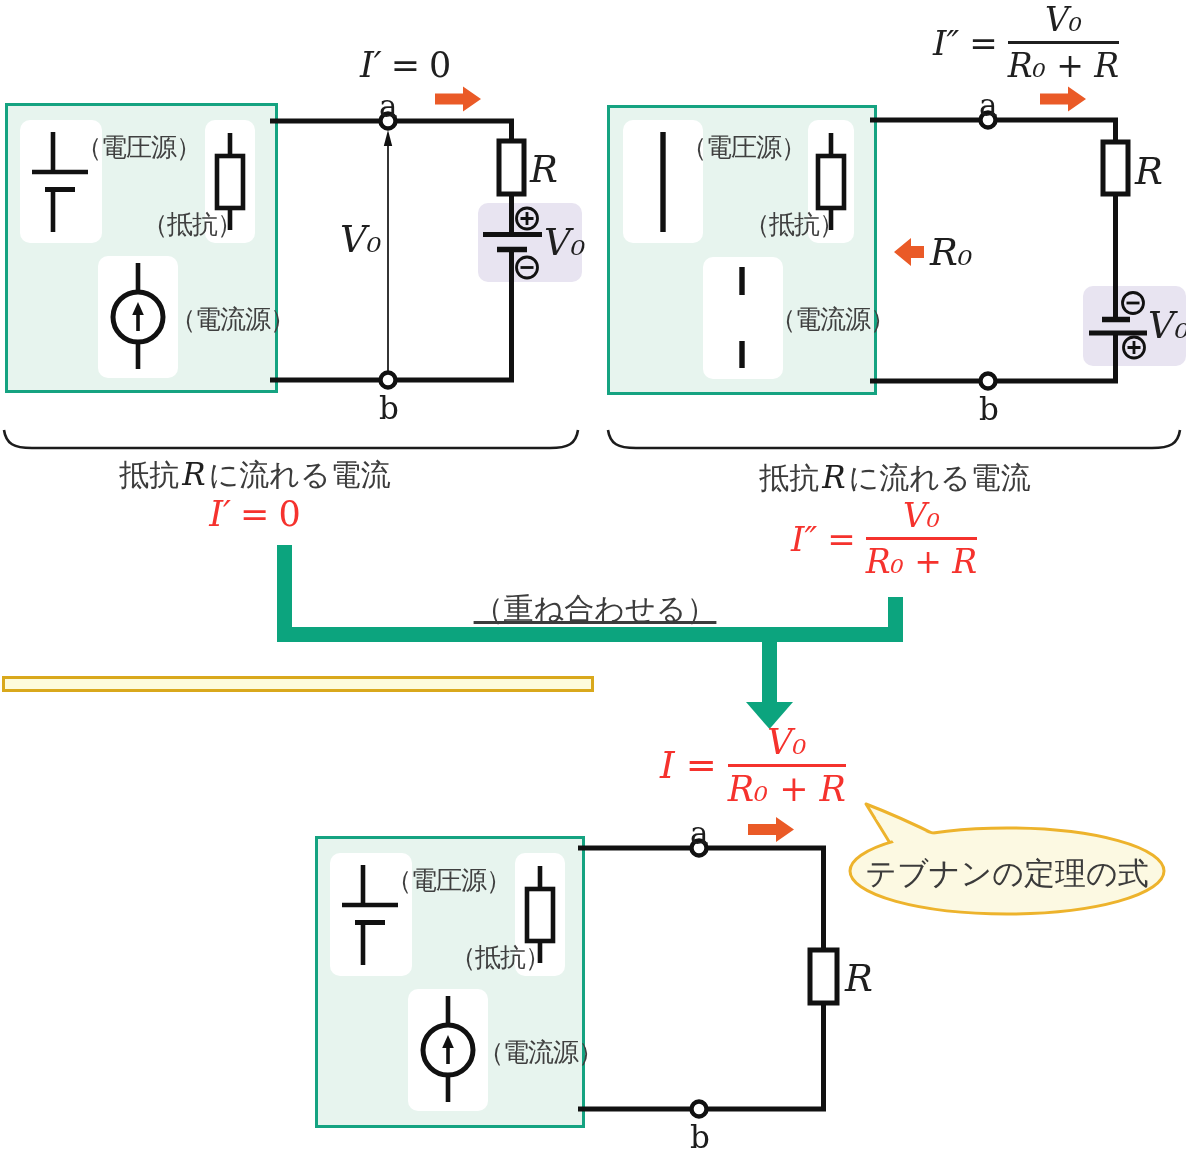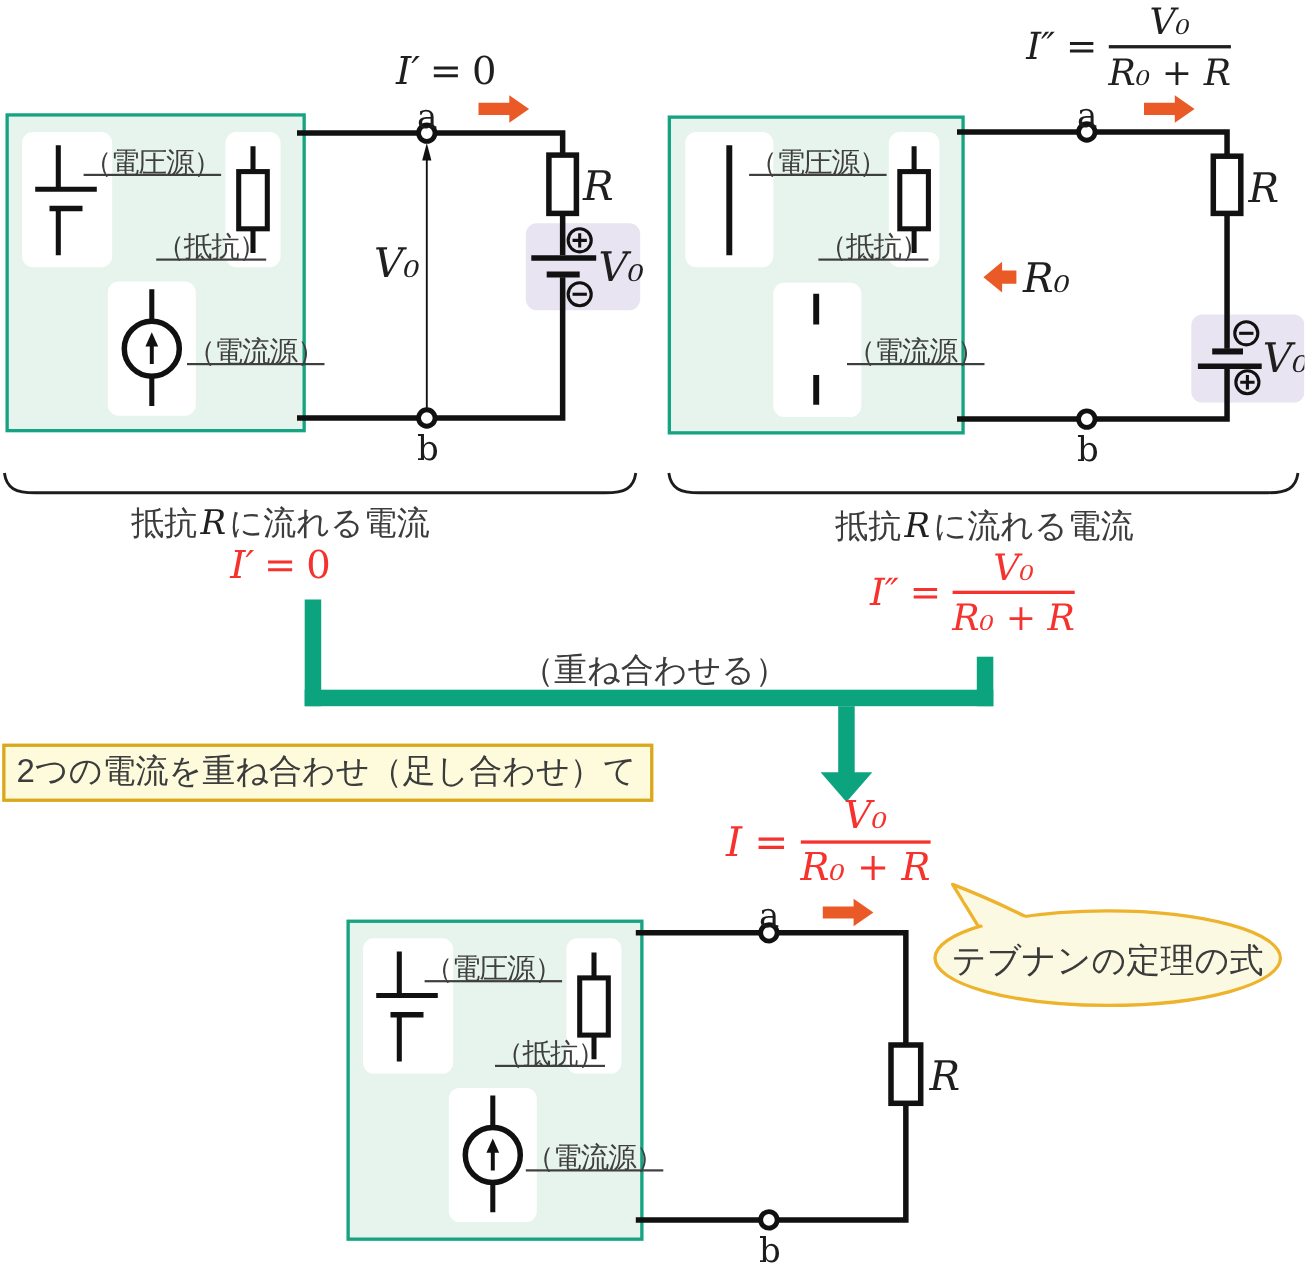--- a/index.html
+++ b/index.html
@@ -2,21 +2,21 @@
 <html><head>
 <meta charset="utf-8">
 <style>
   html,body{margin:0;padding:0;background:#fff;}
   #canvas{position:relative;width:1186px;height:1150px;background:#ffffff;overflow:hidden;
           font-family:"Liberation Sans",sans-serif;color:#3c3c3c;}
   #main-svg{position:absolute;left:0;top:0;z-index:1;}
   .source-box{position:absolute;background:#e7f4ee;border:3px solid #15a381;z-index:0;box-sizing:border-box;}
   .card{position:absolute;background:#ffffff;border-radius:10px;z-index:2;}
   .card svg{display:block;}
-  .box-label{position:absolute;z-index:3;font-size:26px;color:#3f3f3f;white-space:nowrap;letter-spacing:-1px;text-decoration:underline;}
+  .box-label{position:absolute;z-index:3;font-size:26px;color:#3f3f3f;white-space:nowrap;letter-spacing:-1px;}
   .txt{position:absolute;z-index:3;white-space:nowrap;}
   .center{text-align:center;}
   .mathit{font-family:"DejaVu Serif","Liberation Serif",serif;font-style:italic;}
   .red{color:#f5322d;}
   .ink{color:#1f1f1f;}
   .frow{position:absolute;z-index:3;display:flex;align-items:center;white-space:nowrap;
         font-family:"DejaVu Serif","Liberation Serif",serif;font-style:italic;}
   .frac{display:inline-flex;flex-direction:column;align-items:center;}
   .frac .bar{align-self:stretch;height:3px;background:currentColor;margin:2px 0;}
   .note-box{position:absolute;z-index:3;box-sizing:border-box;background:#fdfbdb;border:3px solid #d9a81c;
@@ -232,24 +232,23 @@
   <div class="frow red" style="left:791px;top:496px;font-size:34px;gap:10px;">
     <span>I″</span>
       <span style="font-style:normal;">=</span>
     <span class="frac" style="font-size:33px;">
       <span>V₀</span>
       <span class="bar"></span>
       <span>R₀ + R</span>
     </span>
   </div>
 
-  <div class="txt center" style="left:430px;top:589px;width:330px;font-size:30px;color:#3c3c3c;">（重ね合わせる）</div>
+  <div class="txt center" style="left:430px;top:589px;width:330px;font-size:30px;color:#3c3c3c;text-decoration:underline;">（重ね合わせる）</div>
 
   <div class="note-box" style="left:2px;top:676px;width:592px;">
-    <div><span>2つの電流を重ね合わせ（足し合わせ）て</span></div>
   </div>
 
   <div class="frow red" style="left:660px;top:722px;font-size:37px;gap:11px;">
     <span>I</span>
       <span style="font-style:normal;">=</span>
     <span class="frac" style="font-size:35px;">
       <span>V₀</span>
       <span class="bar"></span>
       <span>R₀ + R</span>
     </span>

